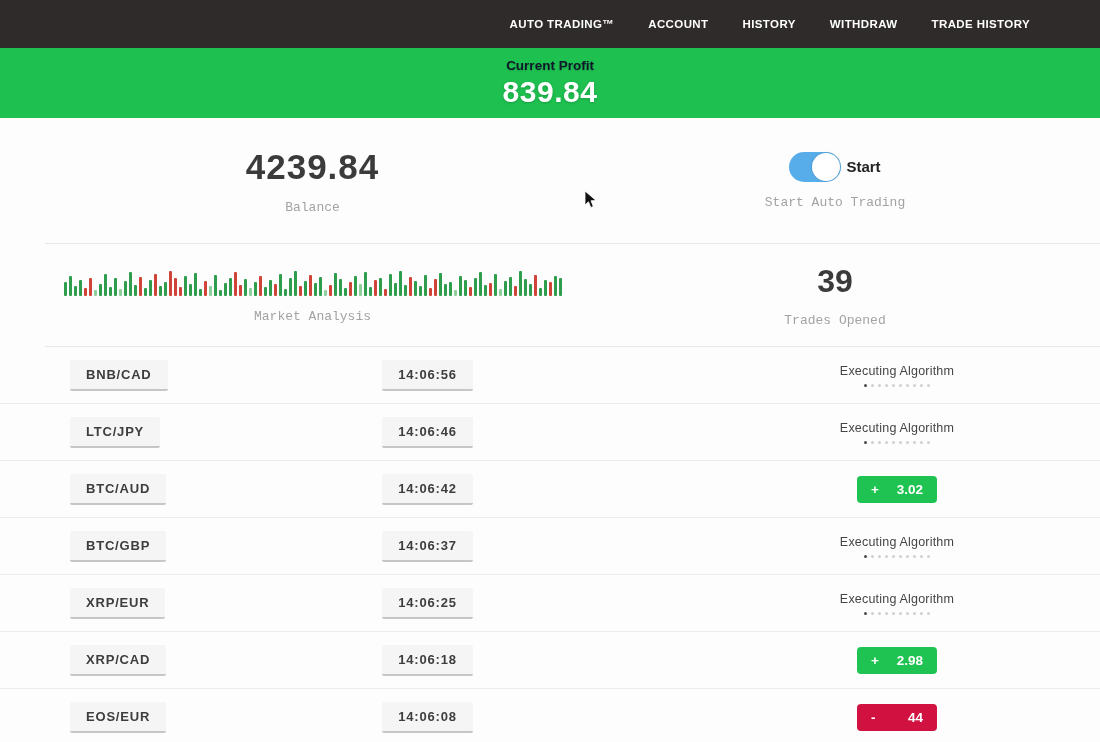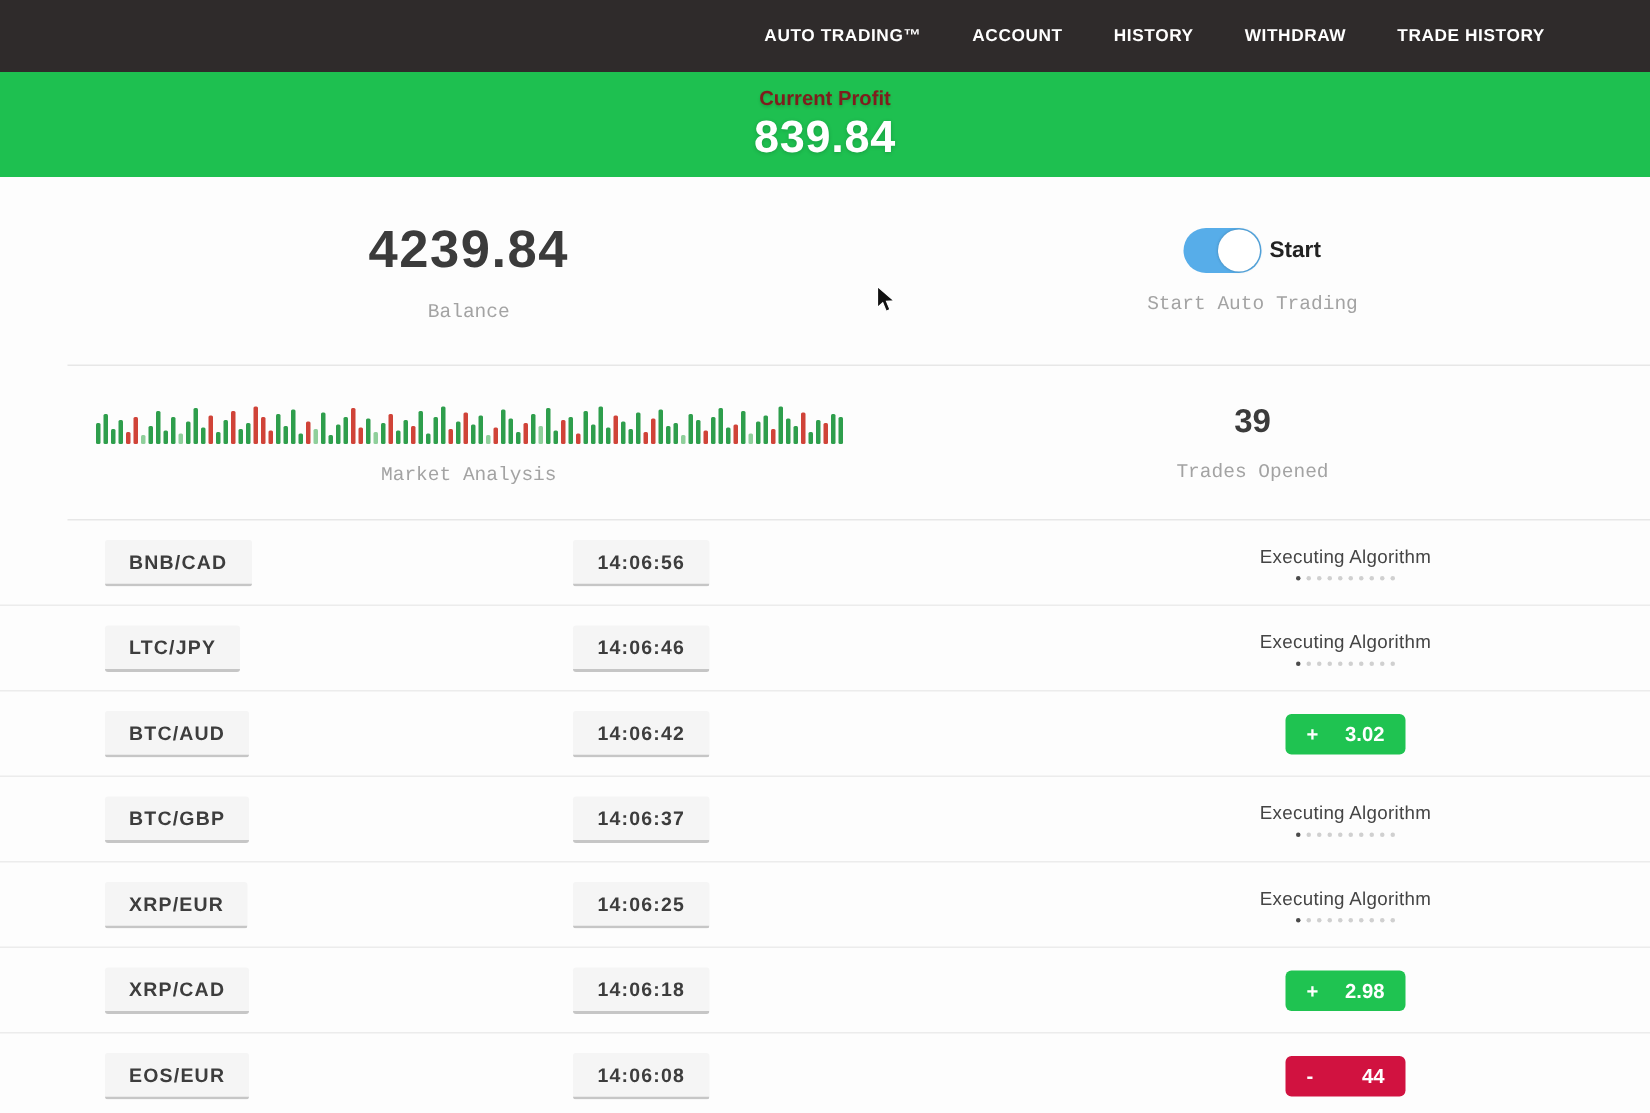--- a/index.html
+++ b/index.html
@@ -8,31 +8,31 @@
 
   
   .topnav { height:48px; background:#2f2b2b; display:flex; align-items:center;
             justify-content:flex-end; padding-right:70px; gap:34px; }
   .topnav .nav-item { color:#ffffff; font-size:11.5px; font-weight:bold;
             letter-spacing:.4px; cursor:pointer; white-space:nowrap; }
 
   
   .banner { height:70px; display:flex; flex-direction:column; align-items:center;
             justify-content:center; gap:2px; }
-  .banner-label { color:#7f1d1d; font-size:13.5px; font-weight:bold; text-shadow:0 1px 2px rgba(0,0,0,.15); }
+  .banner-label { color:#0f172a; font-size:13.5px; font-weight:bold; text-shadow:0 1px 2px rgba(0,0,0,.15); }
   .banner-value { color:#ffffff; font-size:30px; font-weight:bold; letter-spacing:.5px;
                   text-shadow:0 1px 3px rgba(0,0,0,.18); }
 
   
   .stats-row { display:grid; grid-template-columns:625px 420px; }
   .stats-row .col { display:flex; flex-direction:column; align-items:center; justify-content:center; }
   .row1 { height:125px; }
   .row2 { height:102px; }
   .big-number { font-size:35px; font-weight:bold; color:#3b3b3b; letter-spacing:1px; }
-  .big-number-sm { font-size:22px; font-weight:bold; color:#3b3b3b; }
+  .big-number-sm { font-size:32px; font-weight:bold; color:#3b3b3b; }
   .caption { font-size:13px; color:#a3a3a3; margin-top:13px;font-family:Liberation Mono, monospace; }
 
   .toggle-wrap { display:flex; align-items:center; gap:5px; }
   .toggle { width:52px; height:30px; border-radius:15px; background:#57ade9; position:relative;
             cursor:pointer; }
   .toggle .knob { position:absolute; top:1px; right:1px; width:28px; height:28px; border-radius:50%;
             background:#ffffff; box-shadow:0 0 2px rgba(0,0,0,.25); }
   .toggle-label { font-size:15px; font-weight:bold; color:#222; }
 
   .divider { border-top:1px solid #e7e7e7; margin-left:45px; }

